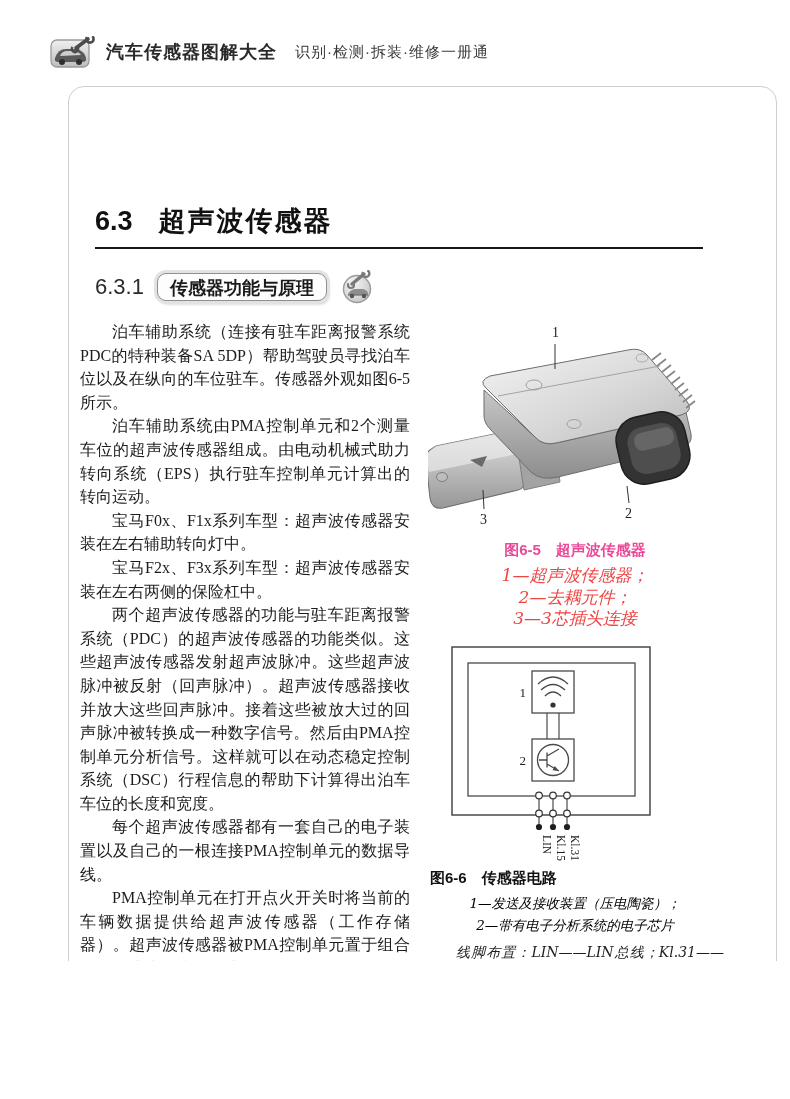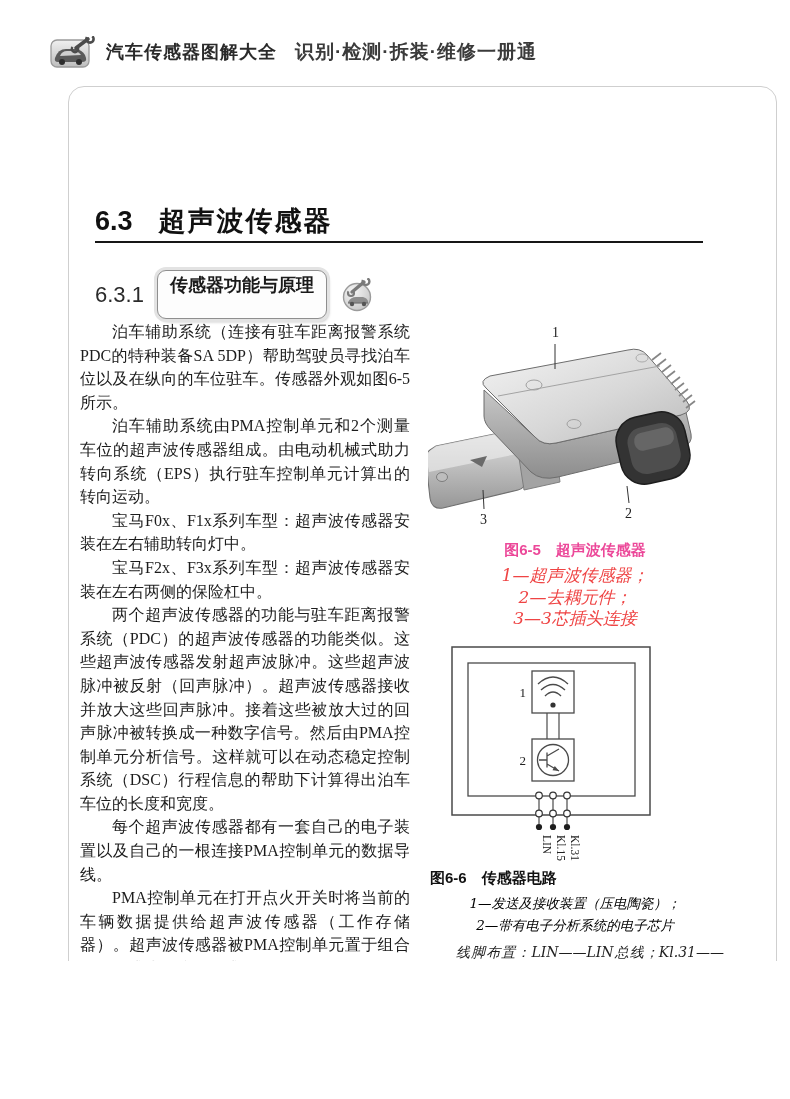--- a/index.html
+++ b/index.html
@@ -4,45 +4,45 @@
 <style>
   html,body{margin:0;padding:0;background:#ffffff;}
   .page{position:relative;width:790px;height:961px;background:#fff;overflow:hidden;
         font-family:"Liberation Serif",serif;color:#1c1c1c;}
 
   
   .hdr{position:absolute;left:50px;top:36px;display:flex;align-items:center;gap:10px;}
   .hdr-icon{width:46px;height:32px;flex:0 0 auto;}
   .hdr-title{font-family:"Liberation Sans",sans-serif;font-weight:bold;
              font-size:18px;color:#2a2a2a;letter-spacing:1px;}
-  .hdr-sub{font-family:"Liberation Sans",sans-serif;font-weight:bold;
-           font-size:19px;color:#3a3a3a;margin-left:8px;letter-spacing:1px;}
+  .hdr-sub{font-family:"Liberation Sans",sans-serif;font-weight:normal;
+           font-size:15px;color:#3a3a3a;margin-left:8px;letter-spacing:1px;}
 
   
   .frame{position:absolute;left:68px;top:86px;width:707px;height:957px;
          border:1.5px solid #cfcfcf;border-radius:16px;}
 
   
   .intro{position:absolute;left:95px;top:101px;width:610px;
          font-size:16px;line-height:26px;text-align:justify;}
   .intro p{margin:0;text-indent:2em;}
 
   
   .sec{position:absolute;left:95px;top:203px;width:608px;
        font-family:"Liberation Sans",sans-serif;font-weight:bold;font-size:27px;
-       color:#111;border-bottom:2px solid #161616;padding-bottom:2px;}
+       color:#111;border-bottom:2px solid #161616;padding-bottom:8px;}
   .sec .num{margin-right:26px;}
   .sec .ttl{letter-spacing:2px;}
 
   
   .subsec{position:absolute;left:95px;top:270px;display:flex;align-items:center;gap:13px;}
   .subsec .num{font-family:"Liberation Sans",sans-serif;font-size:22px;color:#2b2b2b;}
   .badge{font-family:"Liberation Sans",sans-serif;font-weight:bold;font-size:18px;
          color:#1a1a1a;background:#fdfdfd;border:1.5px solid #8f8f8f;border-radius:9px;
-         padding:2px 12px 21px;box-shadow:0 0 0 3px #e3e3e3,2px 3px 3px rgba(0,0,0,.25);}
+         padding:2px 12px 0;box-shadow:0 0 0 3px #e3e3e3,2px 3px 3px rgba(0,0,0,.25);}
   .subsec-icon{width:34px;height:34px;}
 
   
   .colL{position:absolute;left:80px;top:320px;width:330px;
         font-size:16px;line-height:23.6px;text-align:justify;}
   .colL p{margin:0;text-indent:2em;}
 
   .fig65{position:absolute;left:428px;top:322px;width:292px;height:216px;}
   .cap65{position:absolute;left:430px;top:541px;width:290px;text-align:center;
          font-family:"Liberation Sans",sans-serif;font-weight:bold;font-size:15px;color:#ec4899;}

